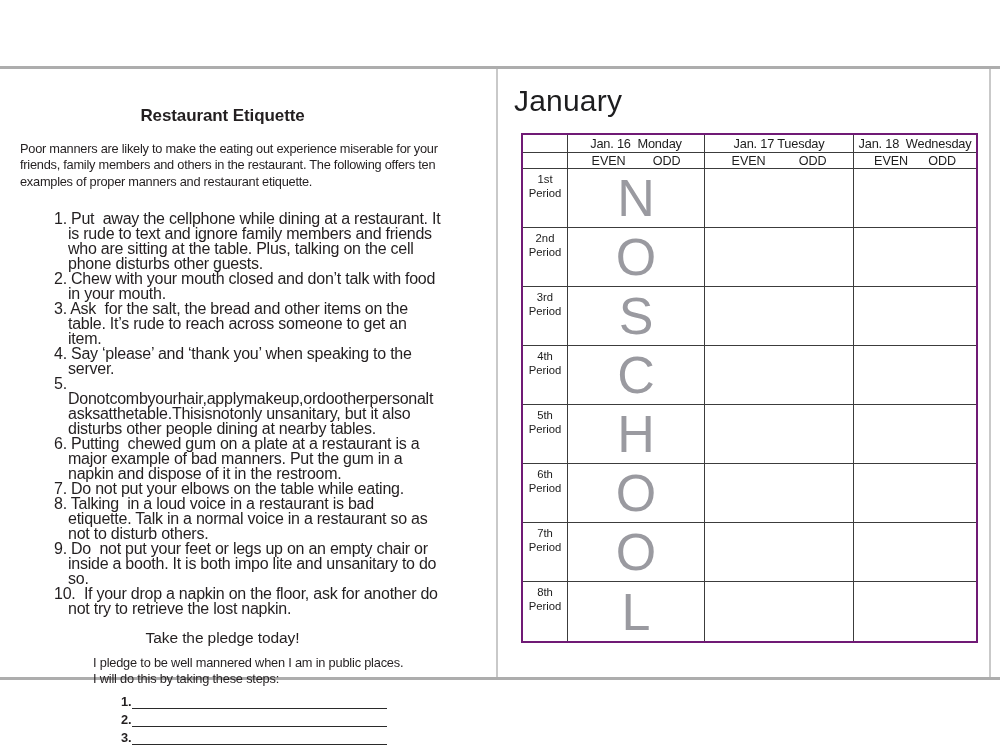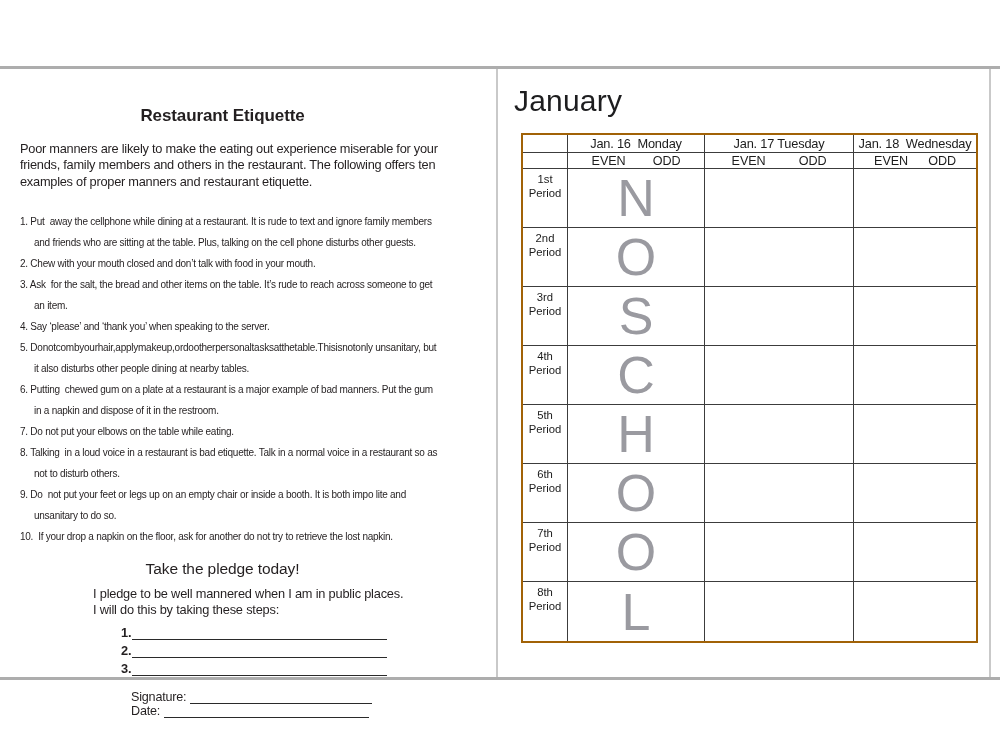--- a/index.html
+++ b/index.html
@@ -22,23 +22,23 @@
   .lp-title {
     margin-top: 37px; text-align: center;
     font-size: 17px; font-weight: bold; letter-spacing: -0.1px;
   }
   .lp-intro {
     margin: 15px 6px 0 20px;
     font-size: 12.8px; line-height: 16.4px; letter-spacing: -0.25px;
   }
   .rules-list { margin: 21px 4px 0 20px; }
   .rule-item {
-    font-size: 10px; line-height: 21px; letter-spacing: -0.25px;
+    font-size: 16px; line-height: 15px; letter-spacing: -0.25px;
     padding-left: 14px; text-indent: -14px;
-    white-space: pre-wrap; overflow-wrap: break-word;
+    white-space: pre-wrap; overflow-wrap: break-word; margin-left: 34px;
   }
   .pledge-heading {
     margin-top: 13px; text-align: center;
     font-size: 15.5px; font-weight: normal; letter-spacing: -0.1px;
   }
   .pledge-lines { margin: 8px 18px 0 93px; font-size: 12.8px; line-height: 15.6px; letter-spacing: -0.2px; }
   .steps { margin: 5px 0 0 121px; }
   .step-row { height: 18px; display: flex; align-items: flex-end; font-size: 12.8px; font-weight: bold; }
   .step-line { display: inline-block; width: 255px; border-bottom: 1.6px solid #2a2a2a; height: 14px; }
   .sig-block { margin: 14px 0 0 131px; font-size: 12.6px; letter-spacing: -0.2px; }
@@ -53,21 +53,21 @@
   .month-title {
     position: absolute; left: 17px; top: 15px;
     font-size: 30px; font-weight: normal; color: #1d1d1f; letter-spacing: 0.2px;
   }
   .cal-table {
     position: absolute; left: 24px; top: 64px;
     display: grid;
     grid-template-columns: 45px 137px 149px 122px;
     grid-template-rows: 18px 16px repeat(8, 59px);
     width: 457px;
-    border: 2px solid #a16207;
+    border: 2px solid #701a75;
     background: #ffffff;
   }
   .cell { border-right: 1px solid #3c3c3c; border-bottom: 1px solid #3c3c3c; }
   .cell.c-last { border-right: none; }
   .cell.r-last { border-bottom: none; }
   .date-cell {
     display: flex; align-items: center; justify-content: center;
     font-size: 12.8px; letter-spacing: -0.2px; white-space: pre; color: #1c1c1c;
   }
   .eo-cell {

